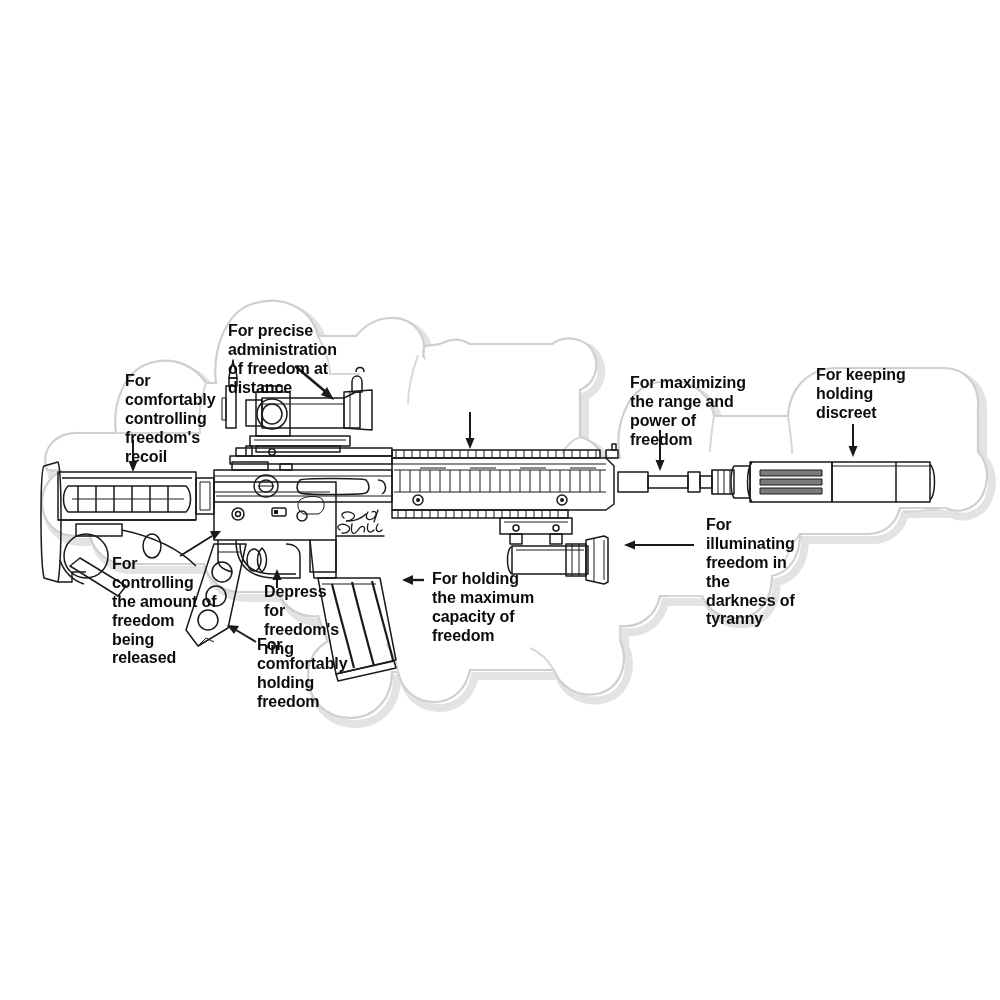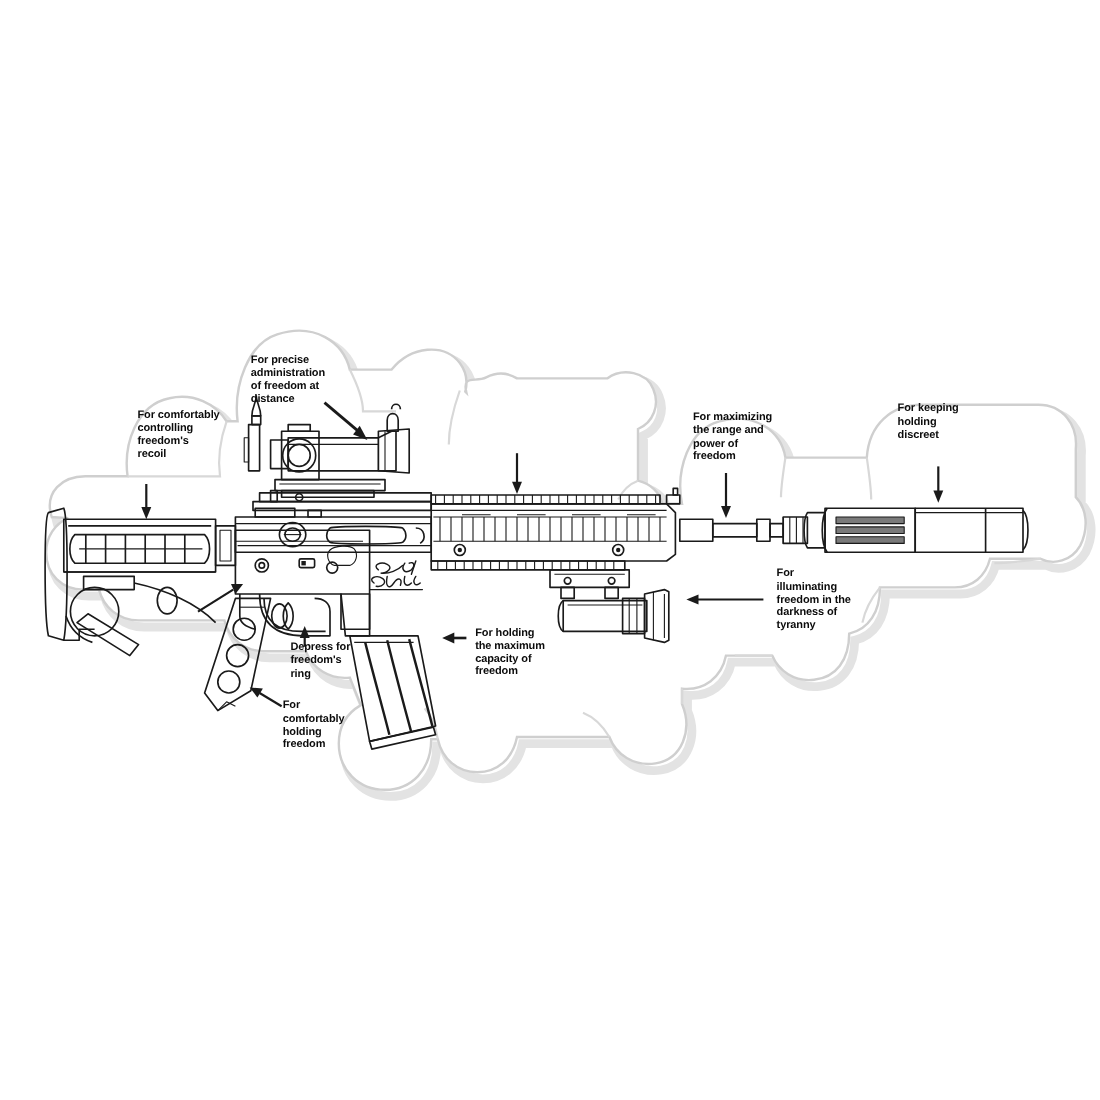--- a/index.html
+++ b/index.html
@@ -24,21 +24,21 @@
     position: absolute;
     left: 0; top: 0;
     width: 1000px;
     height: 1000px;
     display: block;
   }
   .callout {
     position: absolute;
     font-family: "Liberation Sans", sans-serif;
     font-weight: bold;
-    font-size: 10px;
+    font-size: 16px;
     line-height: 1.18;
     color: #0b0b0b;
     letter-spacing: -0.1px;
     white-space: pre-line;
     z-index: 5;
   }
   .callout.w1 { width: 96px; }
   .callout.w2 { width: 118px; }
   .callout.w3 { width: 108px; }
   .callout.w4 { width: 90px; }
@@ -506,20 +506,24 @@
 illuminating
 freedom in the
 darkness of
 tyranny</div>
 
   <div class="callout w3" style="left:432px; top:570px;">For holding
 the maximum
 capacity of
 freedom</div>
 
+  <div class="callout w3" style="left:112px; top:555px;">For controlling
+the amount of
+freedom being
+released</div>
 
   <div class="callout w5" style="left:264px; top:583px;">Depress for
 freedom's
 ring</div>
 
   <div class="callout w5" style="left:257px; top:636px;">For
 comfortably
 holding
 freedom</div>
 

